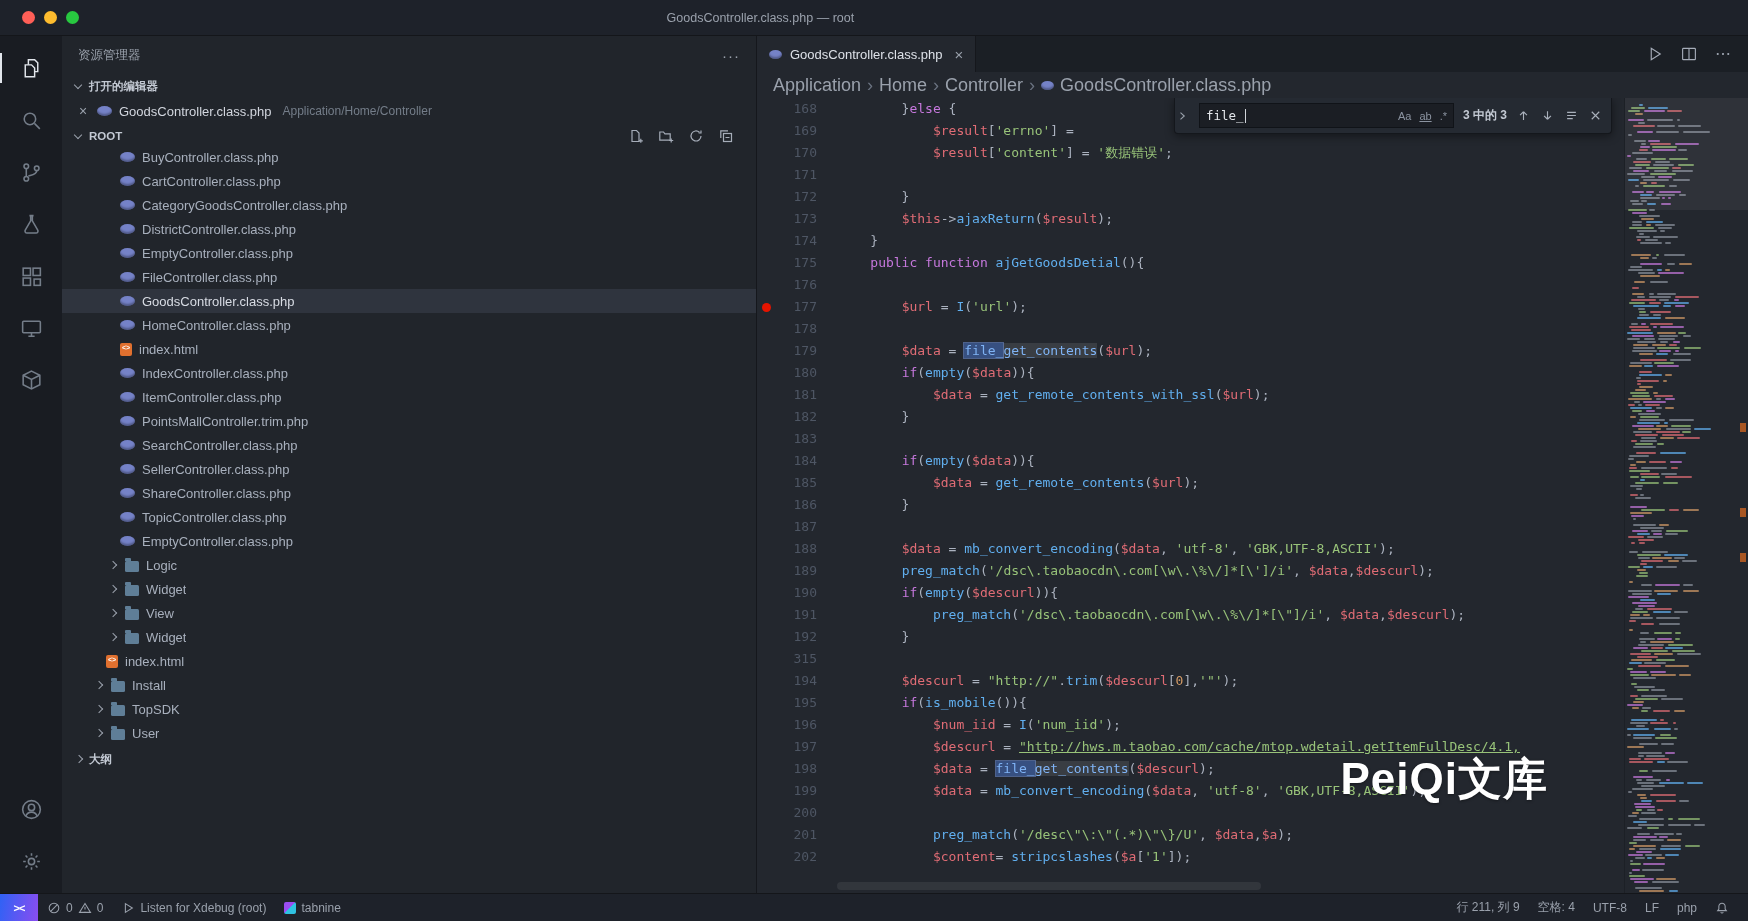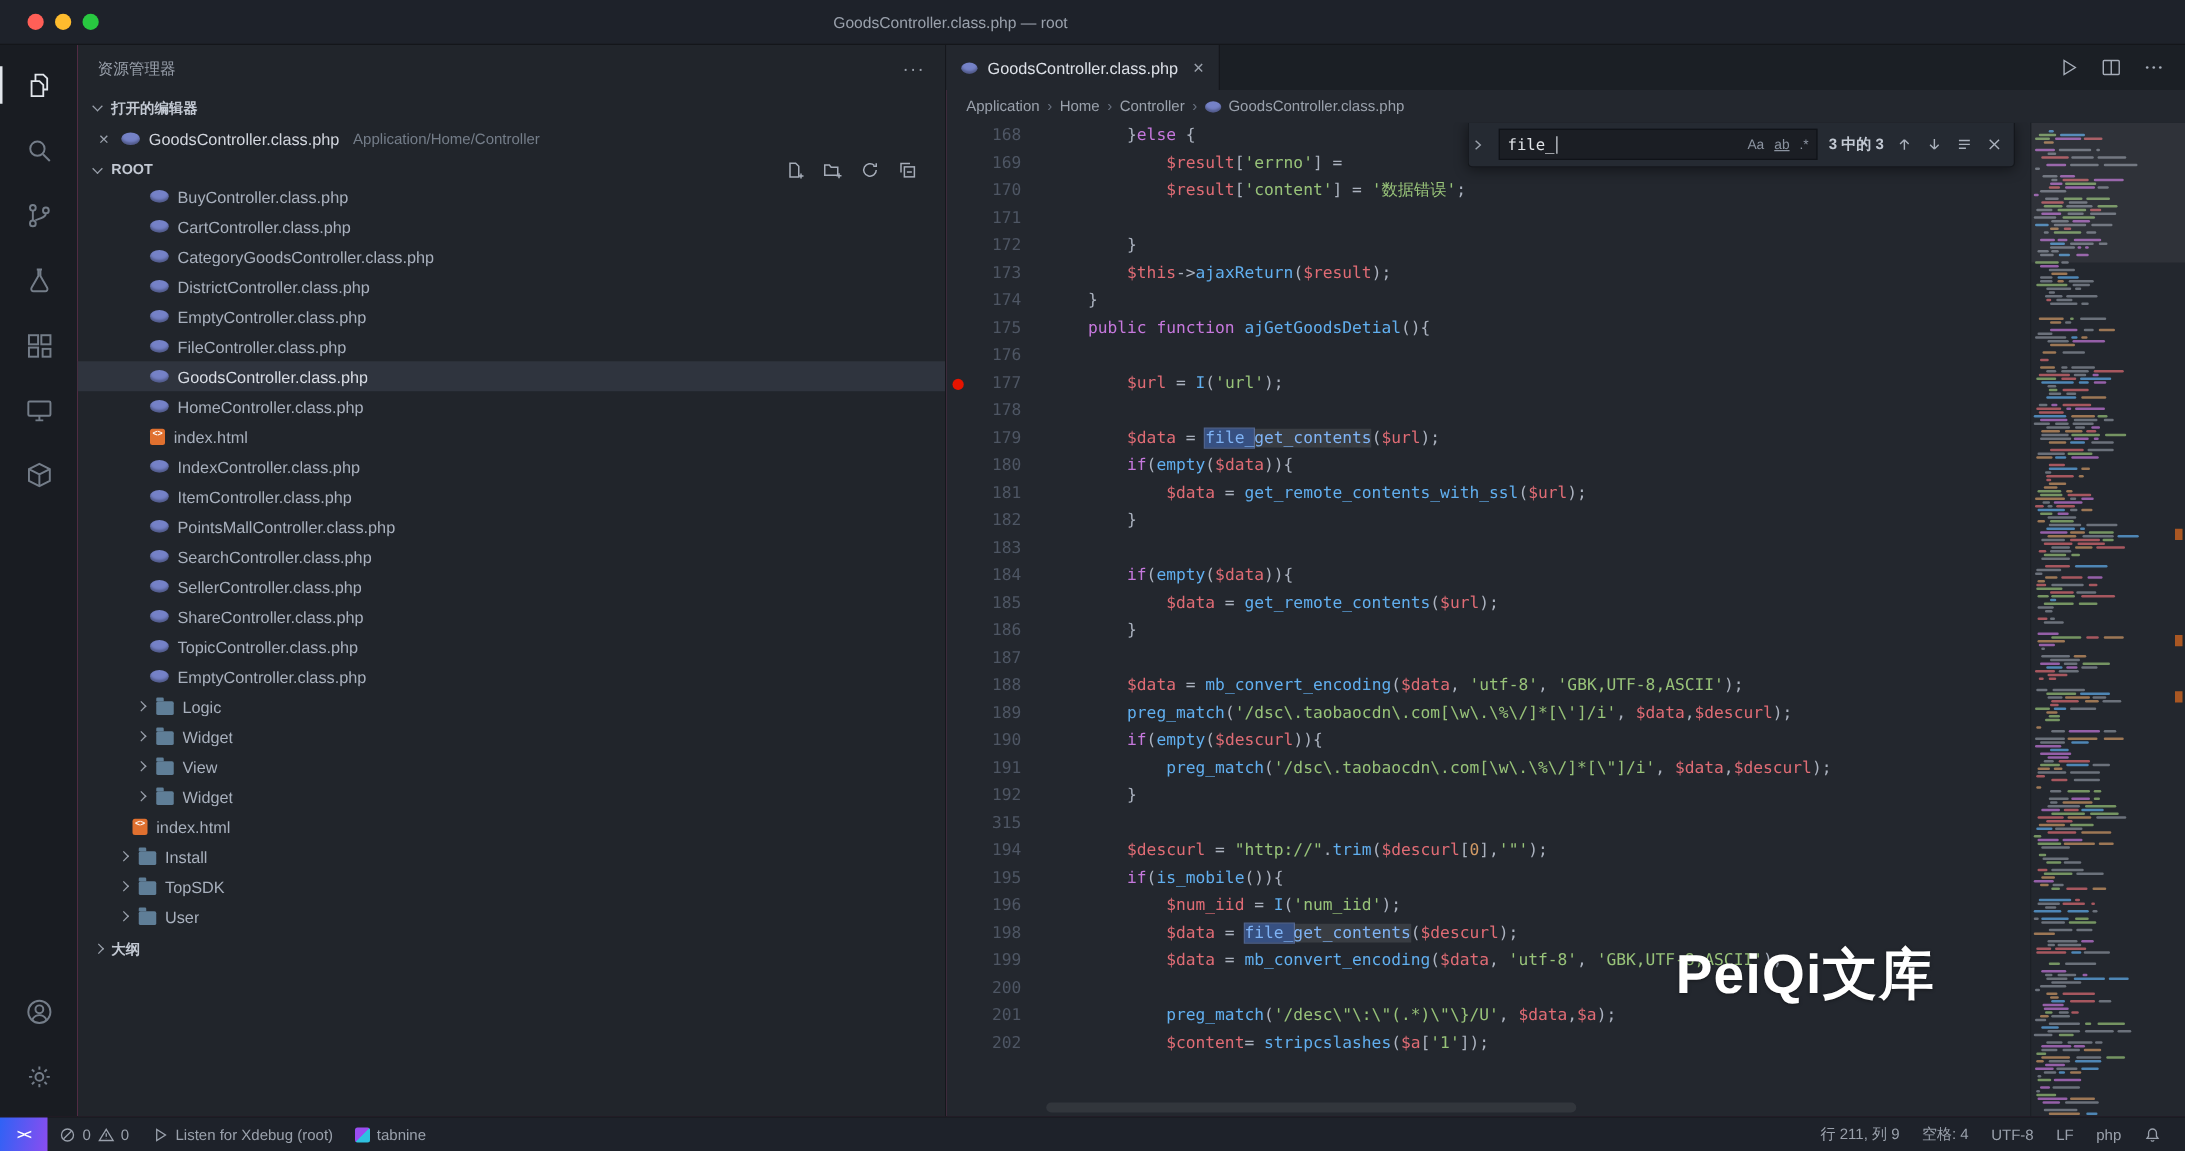--- a/index.html
+++ b/index.html
@@ -49,21 +49,21 @@
   .fi-folder::before{content:"";position:absolute;top:-3px;left:0;width:6px;height:3px;background:#5f7e97;border-radius:1px 1px 0 0}
   .outline-head{margin-top:2px}
 
   
   .editor{flex:1;display:flex;flex-direction:column;background:#23272e;min-width:0}
   .tabstrip{height:36px;flex:none;background:#1b1f25;display:flex;align-items:stretch}
   .tab{display:flex;align-items:center;gap:8px;padding:0 12px;background:#23272e;color:#dde1e8;font-size:13px;border-right:1px solid #15171c;cursor:pointer}
   .tab-close{color:#9aa1ac;font-size:15px;margin-left:4px;cursor:pointer}
   .tab-actions{margin-left:auto;display:flex;align-items:center;gap:16px;padding-right:16px;color:#a6adb9}
   .tab-actions svg{width:18px;height:18px;cursor:pointer}
-  .breadcrumbs{height:26px;flex:none;display:flex;align-items:center;gap:6px;padding:0 16px;color:#9aa1ac;font-size:12px}
+  .breadcrumbs{height:26px;flex:none;display:flex;align-items:center;gap:6px;padding:0 16px;color:#9aa1ac;font-size:18px}
   .bc-sep{color:#6a7280}
   .bc-item{cursor:pointer}
   .code-wrap{position:relative;flex:1;overflow:hidden}
   .code-lines{position:absolute;top:0;left:0;right:124px;bottom:0;overflow:hidden}
   .cl{display:flex;height:22px;line-height:22px;font-family:"DejaVu Sans Mono",monospace;font-size:13px}
   .bpcol{width:18px;flex:none;display:flex;align-items:center;justify-content:center}
   .bp-dot{width:9px;height:9px;border-radius:50%;background:#e51400}
   .ln{width:42px;flex:none;text-align:right;color:#4e5664;margin-right:22px}
   .lc{white-space:pre;overflow:hidden;flex:1}
   .tok-p{color:#abb2bf}.tok-k{color:#c678dd}.tok-v{color:#e06c75}.tok-f{color:#61afef}
@@ -260,21 +260,21 @@
           <div class="tree-row" style="padding-left: 58px;">
             <span class="fi fi-php"></span>
             <span class="tree-label">IndexController.class.php</span>
           </div>
           <div class="tree-row" style="padding-left: 58px;">
             <span class="fi fi-php"></span>
             <span class="tree-label">ItemController.class.php</span>
           </div>
           <div class="tree-row" style="padding-left: 58px;">
             <span class="fi fi-php"></span>
-            <span class="tree-label">PointsMallController.class.php</span>
+            <span class="tree-label">PointsMallController.trim.php</span>
           </div>
           <div class="tree-row" style="padding-left: 58px;">
             <span class="fi fi-php"></span>
             <span class="tree-label">SearchController.class.php</span>
           </div>
           <div class="tree-row" style="padding-left: 58px;">
             <span class="fi fi-php"></span>
             <span class="tree-label">SellerController.class.php</span>
           </div>
           <div class="tree-row" style="padding-left: 58px;">
@@ -508,20 +508,25 @@
             </div>
             <div class="cl">
               <span class="bpcol"></span>
               <span class="ln">195</span>
               <span class="lc"><span class="tok-p">        </span><span class="tok-k">if</span><span class="tok-p">(</span><span class="tok-f">is_mobile</span><span class="tok-p">()){</span></span>
             </div>
             <div class="cl">
               <span class="bpcol"></span>
               <span class="ln">196</span>
               <span class="lc"><span class="tok-p">            </span><span class="tok-v">$num_iid</span><span class="tok-p"> = </span><span class="tok-f">I</span><span class="tok-p">(</span><span class="tok-s">'num_iid'</span><span class="tok-p">);</span></span>
+            </div>
+            <div class="cl">
+              <span class="bpcol"></span>
+              <span class="ln">197</span>
+              <span class="lc"><span class="tok-p">            </span><span class="tok-v">$descurl</span><span class="tok-p"> = </span><span class="tok-sl">"http://hws.m.taobao.com/cache/mtop.wdetail.getItemFullDesc/4.1,</span></span>
             </div>
             <div class="cl">
               <span class="bpcol"></span>
               <span class="ln">198</span>
               <span class="lc"><span class="tok-p">            </span><span class="tok-v">$data</span><span class="tok-p"> = </span><span class="tok-m1">file_</span><span class="tok-m2">get_contents</span><span class="tok-p">(</span><span class="tok-v">$descurl</span><span class="tok-p">);</span></span>
             </div>
             <div class="cl">
               <span class="bpcol"></span>
               <span class="ln">199</span>
               <span class="lc"><span class="tok-p">            </span><span class="tok-v">$data</span><span class="tok-p"> = </span><span class="tok-f">mb_convert_encoding</span><span class="tok-p">(</span><span class="tok-v">$data</span><span class="tok-p">, </span><span class="tok-s">'utf-8'</span><span class="tok-p">, </span><span class="tok-s">'GBK,UTF-8,ASCII'</span><span class="tok-p">);</span></span>

